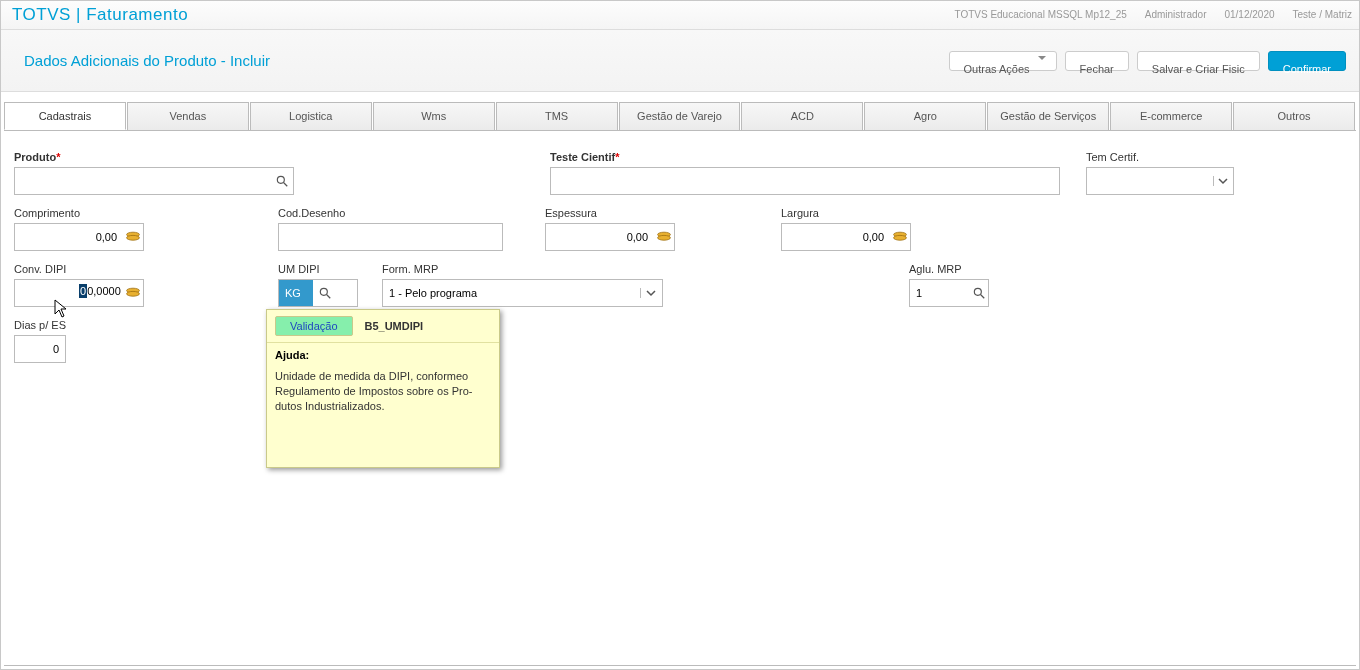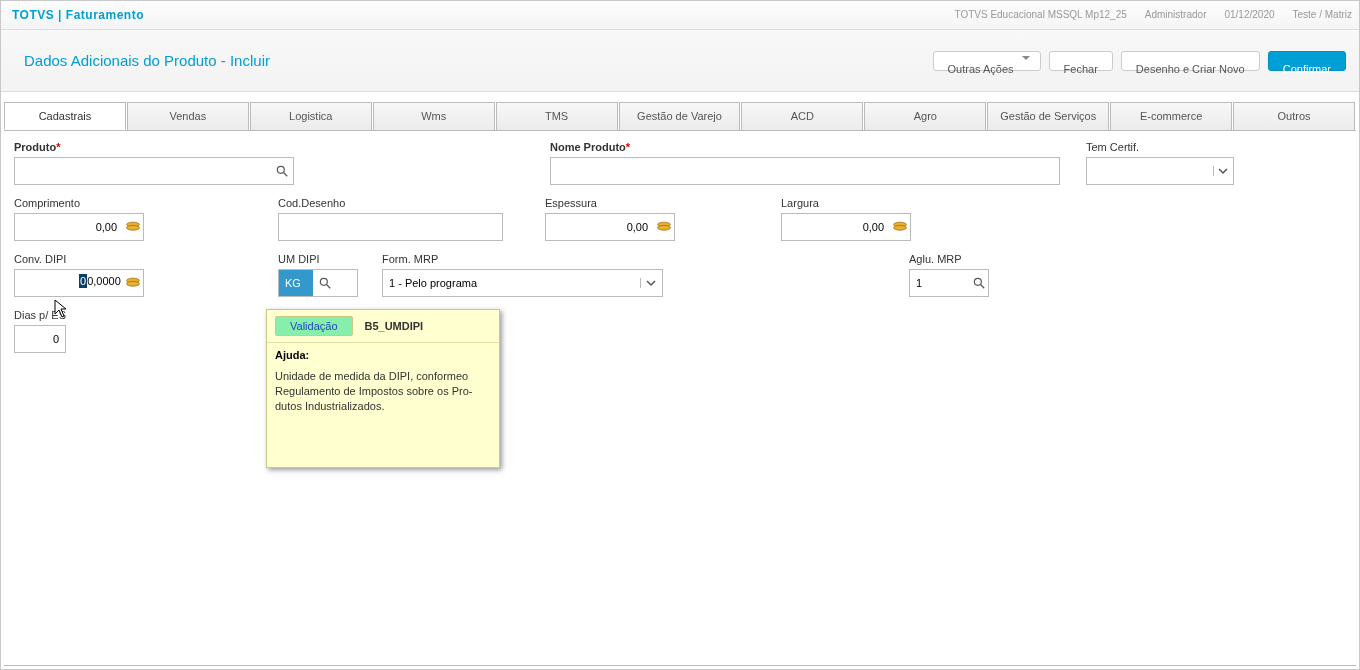--- a/index.html
+++ b/index.html
@@ -1,39 +1,39 @@
 <!DOCTYPE html>
 <html><head>
 <meta charset="utf-8">
 <style>
   * { box-sizing: border-box; margin: 0; padding: 0; }
   html, body { width: 1360px; height: 670px; font-family: Arial, sans-serif; font-size: 11px; background: #fff; overflow: hidden; }
   
   
   .topbar { height: 30px; background: linear-gradient(#fdfdfd, #f5f5f5); border-bottom: 1px solid #ddd; display: flex; align-items: center; padding: 0 8px 0 12px; }
-  .topbar-title { font-size: 12px; color: #00a0d6; font-weight: 700; letter-spacing: 0.5px; }
+  .topbar-title { font-size: 17px; color: #00a0d6; font-weight: 400; letter-spacing: 0.5px; }
   .topbar-spacer { flex: 1; }
   .topbar-info { color: #999; font-size: 10px; margin-left: 18px; }
   
   
   .actionbar { height: 62px; background: linear-gradient(#f8f8f8,#f3f3f3); border-bottom: 1px solid #ddd; display: flex; align-items: center; padding: 0 14px; }
   .page-title { font-size: 15px; color: #00a0d6; font-weight: 400; margin-left: 10px; }
   .actionbar-spacer { flex: 1; }
   .btn { border: 1px solid #ccc; background: #fff; border-radius: 3px; padding: 0 14px; height: 20px; line-height: 34px; margin-left: 8px; font-size: 11px; color: #555; cursor: pointer; position: relative; }
   .btn.dropdown::after { content: ""; position: absolute; right: 10px; bottom: 6px; border: 4px solid transparent; border-top-color: #888; }
   .btn.dropdown { padding-right: 26px; }
   .btn.primary { background: #00a0d6; color: #fff; border-color: #0090c0; }
   
   
   .tabs { display: flex; border-bottom: 1px solid #bbb; margin: 10px 4px 0 4px; }
   .tab { flex: 1; max-width: 124px; height: 28px; line-height: 26px; text-align: center; border: 1px solid #bbb; border-bottom: none; background: linear-gradient(#f7f7f7,#ebebeb); color: #555; font-size: 11px; margin-right: 1px; cursor: pointer; }
   .tab.active { background: #fff; font-weight: 400; color: #333; position: relative; top: 0; border-bottom: 1px solid #fff; }
   
   
-  .form-body { position: relative; padding: 10px 14px; }
+  .form-body { position: relative; padding: 20px 14px; }
   .row { display: flex; gap: 24px; margin-bottom: 12px; }
   .field { display: flex; flex-direction: column; }
   .label { font-size: 11px; color: #333; margin-bottom: 4px; }
   .label.bold { font-weight: bold; }
   .req { color: #d00; }
   
   .input-wrap { position: relative; display: inline-flex; align-items: center; border: 1px solid #bbb; background: #fff; height: 28px; }
   .input-wrap input { border: none; outline: none; height: 26px; padding: 0 6px; font-size: 11px; background: transparent; width: 100%; }
   .input-wrap input.right { text-align: right; }
   .input-wrap input.hl { background: #3399cc; color: #fff; }
@@ -71,21 +71,21 @@
   <span class="topbar-info">Administrador</span>
   <span class="topbar-info">01/12/2020</span>
   <span class="topbar-info">Teste / Matriz</span>
 </div>
 
 <div class="actionbar">
   <span class="page-title">Dados Adicionais do Produto - Incluir</span>
   <span class="actionbar-spacer"></span>
   <div class="btn dropdown">Outras Ações</div>
   <div class="btn">Fechar</div>
-  <div class="btn">Desenho e Criar Novo</div>
+  <div class="btn">Salvar e Criar Fisic</div>
   <div class="btn primary">Confirmar</div>
 </div>
 
 <div class="tabs">
   <div class="tab active">Cadastrais</div>
   <div class="tab">Vendas</div>
   <div class="tab">Logistica</div>
   <div class="tab">Wms</div>
   <div class="tab">TMS</div>
   <div class="tab">Gestão de Varejo</div>
@@ -105,21 +105,21 @@
         <input value="" style="">
         <span class="icon-search">
           <svg viewBox="0 0 24 24">
               <circle cx="10" cy="10" r="6" fill="none" stroke="#555" stroke-width="2"></circle>
               <line x1="15" y1="15" x2="21" y2="21" stroke="#555" stroke-width="2"></line>
             </svg>
         </span>
       </div>
     </div>
     <div class="field" style="width:510px; margin-left:232px;">
-      <span class="label bold"><span>Nome Produto</span><span class="req">*</span></span>
+      <span class="label bold"><span>Teste Cientif</span><span class="req">*</span></span>
       <div class="input-wrap">
         <input value="" style="">
       </div>
     </div>
     <div class="field" style="width:148px; margin-left:2px;">
       <span class="label">Tem Certif.</span>
       <div class="input-wrap">
         <input readonly="" value="" style="">
         <span class="select-caret">
           <svg viewBox="0 0 10 10">

